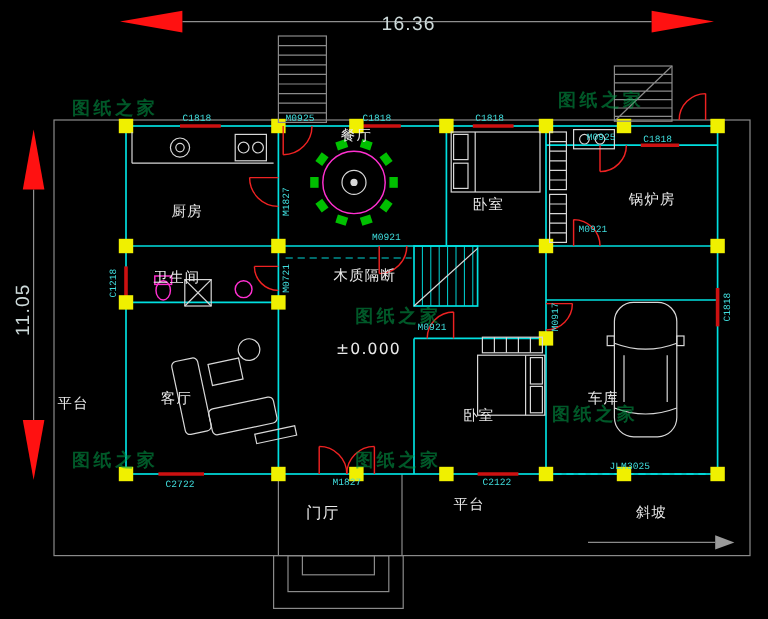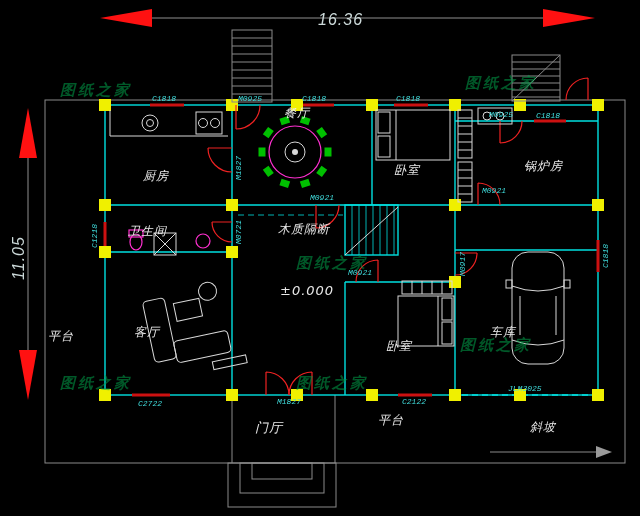--- a/index.html
+++ b/index.html
@@ -1,17 +1,17 @@
 <!DOCTYPE html>
 <html style="--background: #000000; --wall: #00e0e0; --column: #f0f000; --door: #ee2222; --window: #cc1111; --furniture: #d8d8d8; --fixture: #ff30d0; --chair: #00c000; --watermark: #00a04a; --dimension: #ff1111; --room-text: #eaeaea; --code-text: #40dddd; --platform: #8a8a8a;"><head>
 <meta charset="utf-8">
 <style>
   html,body{margin:0;padding:0;}
   body{background:var(--background,#000);}
-  .stage{position:relative;width:640px;height:516px;background:var(--background,#000);overflow:hidden;font-style:italic;}
+  .stage{position:relative;width:640px;height:516px;background:var(--background,#000);overflow:hidden;}
   svg{position:absolute;left:0;top:0;}
   .wall{stroke:var(--wall,#00e0e0);stroke-width:1.4;fill:none;}
   .wall-thin{stroke:var(--wall,#00e0e0);stroke-width:.8;fill:none;}
   .dash{stroke-dasharray:6 4;}
   .col{fill:var(--column,#f0f000);stroke:none;}
   .door{stroke:var(--door,#ee2222);stroke-width:1.2;fill:none;}
   .win{stroke:var(--window,#cc1111);stroke-width:3;fill:none;}
   .furn{stroke:var(--furniture,#d8d8d8);stroke-width:1;fill:none;}
   .fix{stroke:var(--fixture,#ff30d0);stroke-width:1.2;fill:none;}
   .chair{fill:var(--chair,#00c000);stroke:none;}

